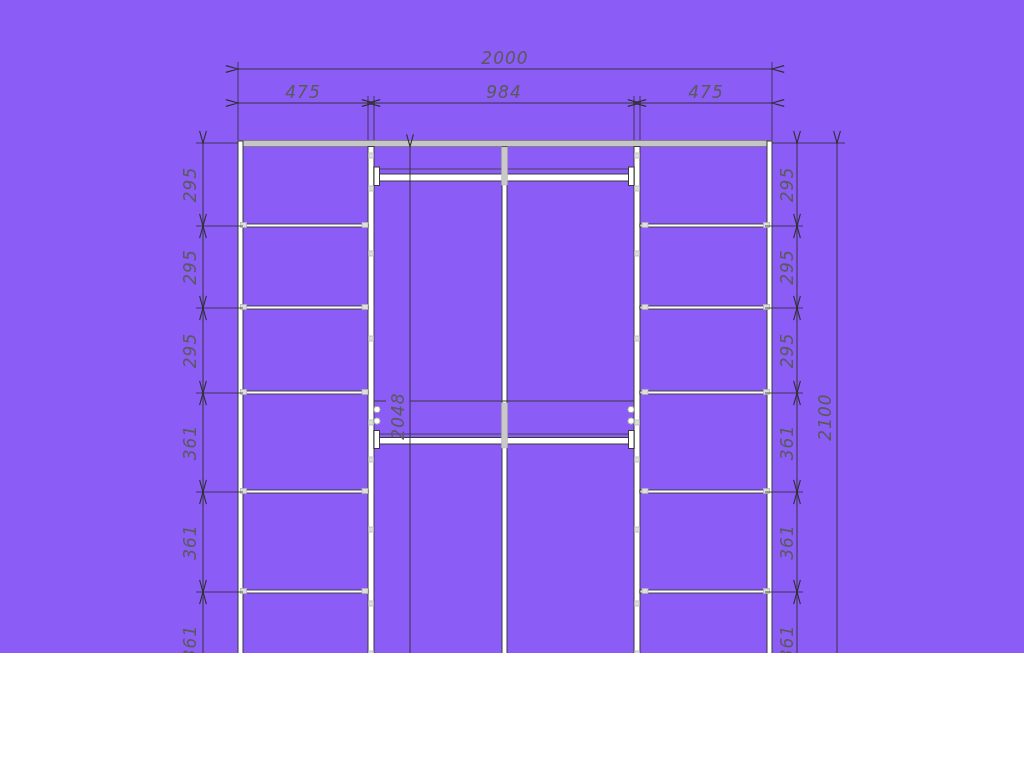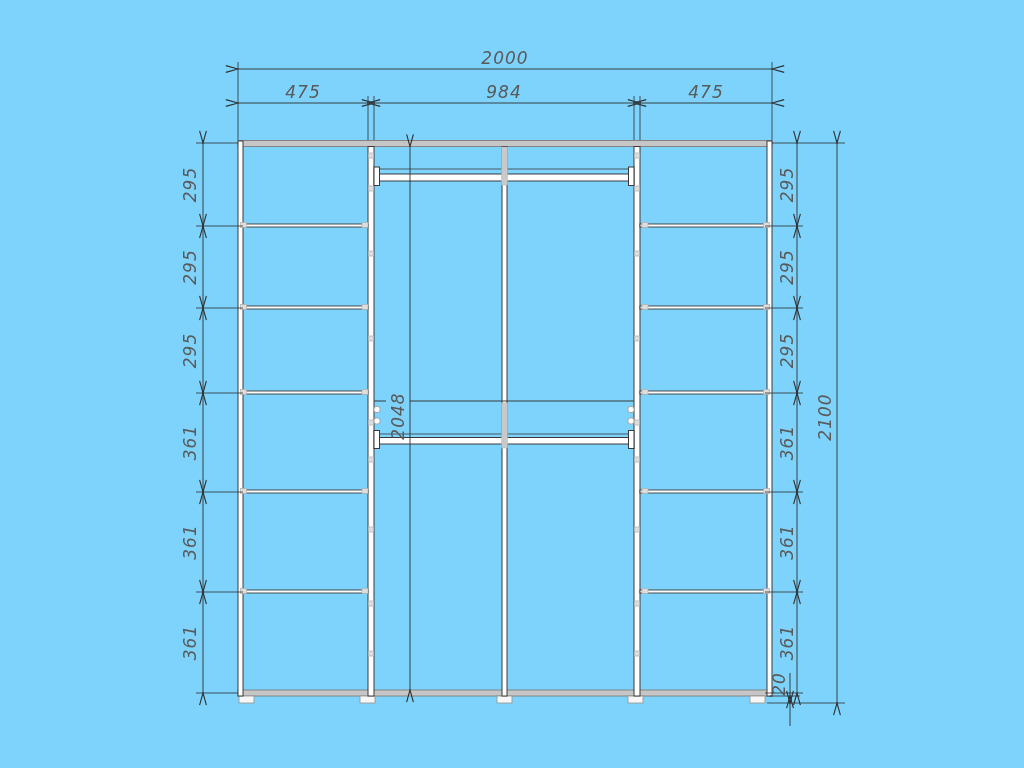--- a/index.html
+++ b/index.html
@@ -1,16 +1,16 @@
 <!DOCTYPE html>
 <html><head>
 <meta charset="utf-8">
 <style>
   html,body{margin:0;padding:0;background:#ffffff;}
-  .stage{position:relative;width:1024px;height:768px;background:#7dd3fc;overflow:hidden;
+  .stage{position:relative;width:1024px;height:653px;background:#8b5cf6;overflow:hidden;
          font-family:"DejaVu Sans",sans-serif;}
   svg{display:block;}
   .panel{fill:#c6c6c6;stroke:#7d7d7d;stroke-width:0.9;}
   .frame{fill:#ffffff;stroke:#3a3a3a;stroke-width:1;}
   .shelf{fill:#ffffff;stroke:#3a3a3a;stroke-width:0.9;}
   .struct{stroke:#3a3a3a;stroke-width:1;fill:none;}
   .thinln{stroke:#3a3a3a;stroke-width:0.8;fill:none;}
   .ext{stroke:#2f2f2f;stroke-width:0.8;fill:none;}
   .dim{stroke:#2f2f2f;stroke-width:0.9;fill:none;}
   .fit{fill:#dedede;stroke:#b0b0b0;stroke-width:0.7;}

